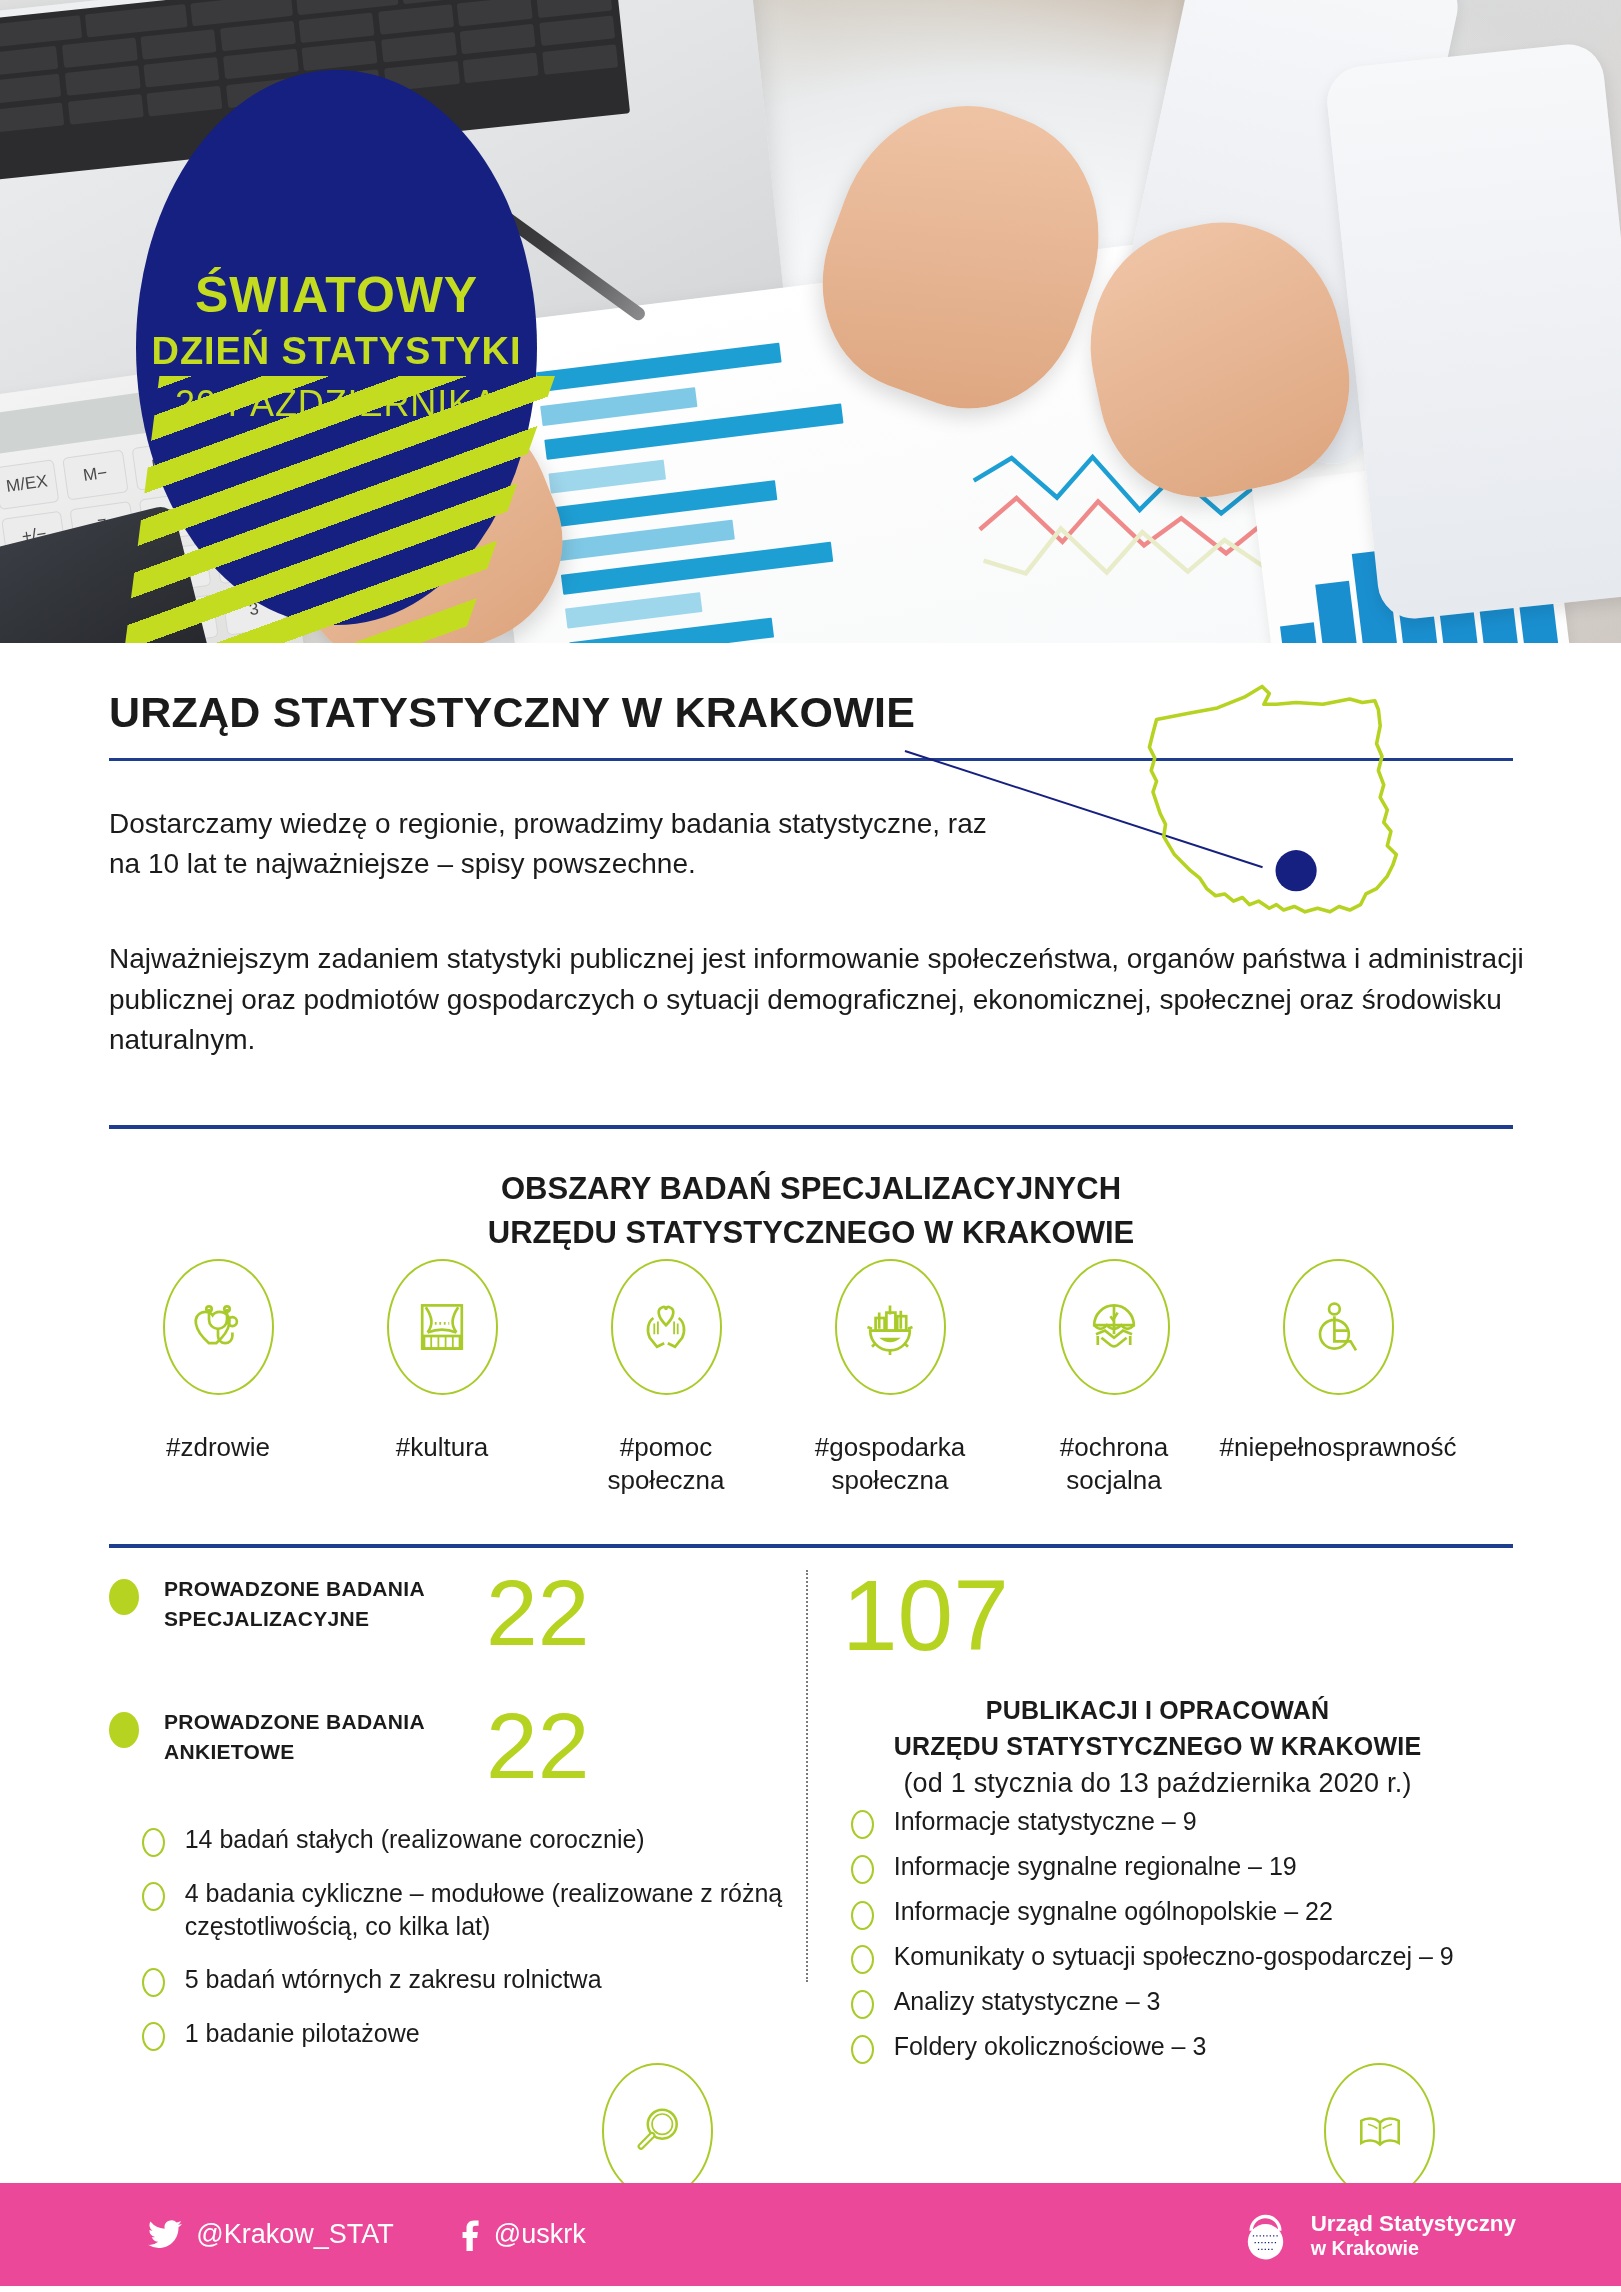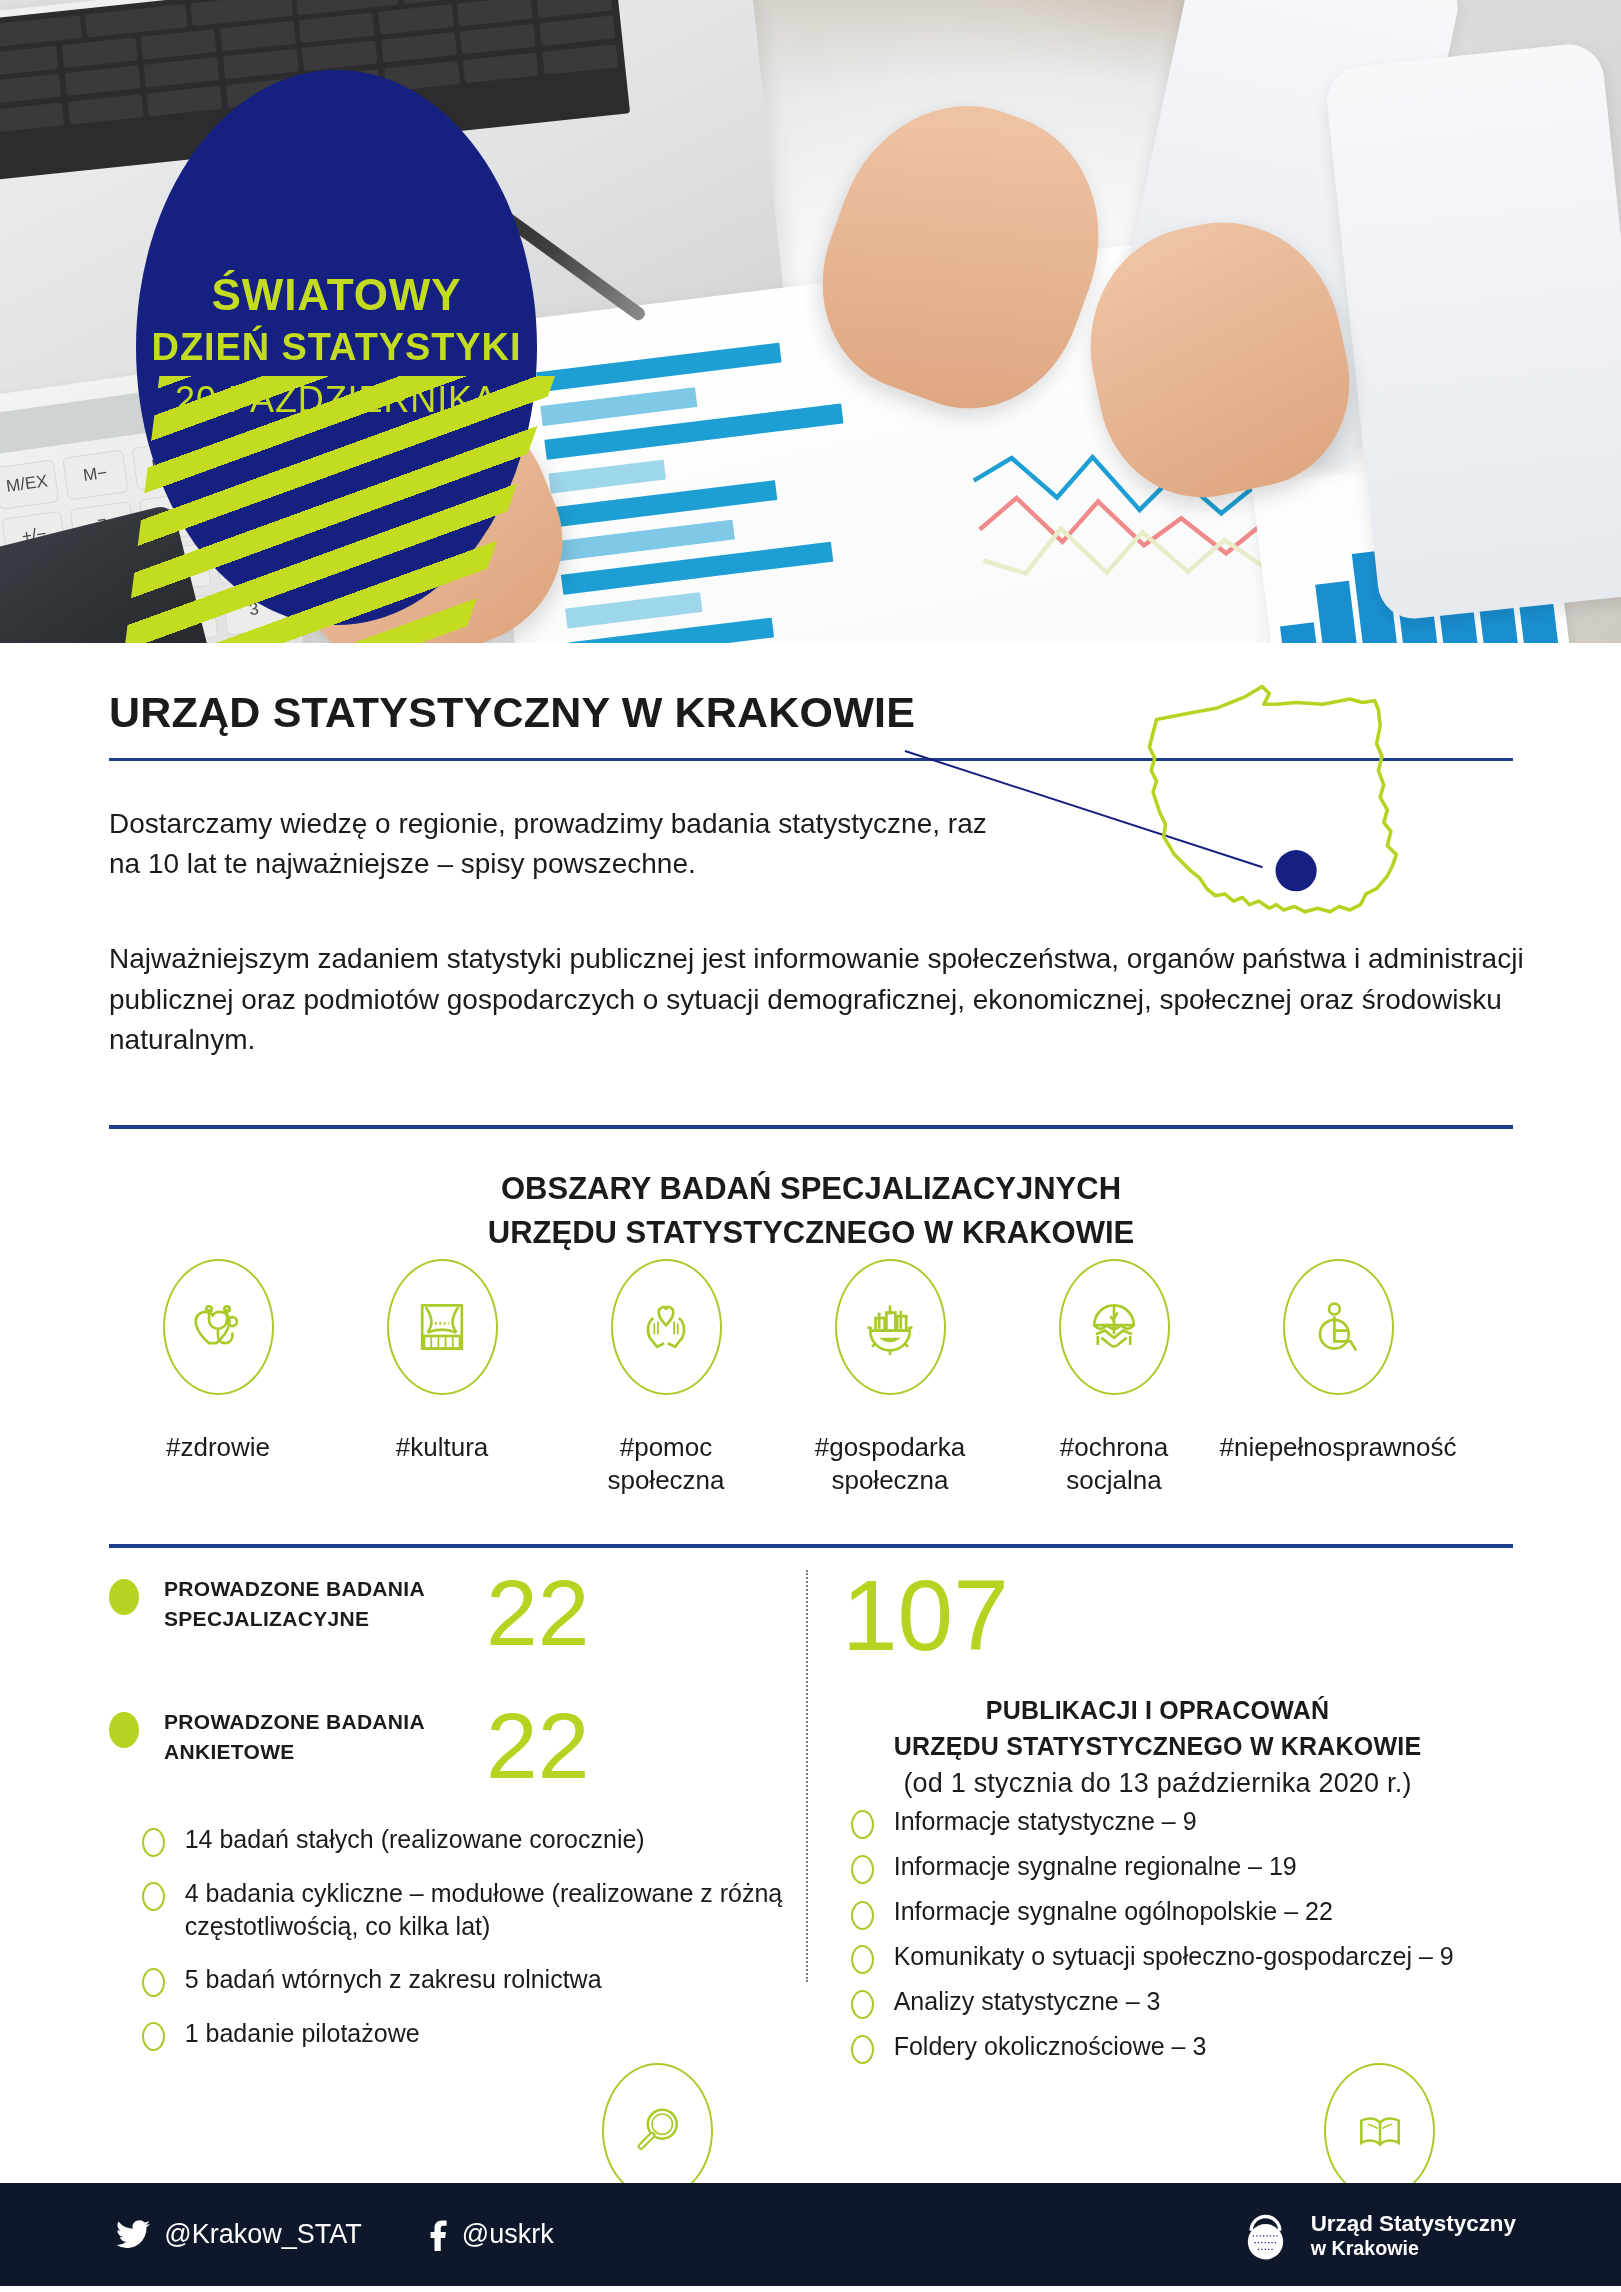--- a/index.html
+++ b/index.html
@@ -125,21 +125,21 @@
 
   
   .badge {
     position: absolute; left: 136px; top: 70px;
     width: 401px; height: 555px;
     background: #152080;
     border-radius: 50%;
     z-index: 6;
     display: flex; flex-direction: column; align-items: center; justify-content: center;
   }
-  .badge-l1 { color:#c3dc20; font-weight: 700; font-size: 44px; letter-spacing: 0.9px; line-height: 1.28; }
+  .badge-l1 { color:#c3dc20; font-weight: 700; font-size: 50px; letter-spacing: 0.9px; line-height: 1.28; }
   .badge-l2 { color:#c3dc20; font-weight: 700; font-size: 38px; letter-spacing: 0.9px; line-height: 1.28; }
   .badge-l3 { color:#c3dc20; font-weight: 400; font-size: 36px; letter-spacing: 0.9px; line-height: 1.55; }
 
   
   .stripes {
     position: absolute; left: 125px; top: 376px;
     width: 430px; height: 269px;
     z-index: 7;
     background: repeating-linear-gradient(
       160deg,
@@ -242,22 +242,22 @@
 
   .deco-oval {
     position: absolute; width: 111px; height: 136px;
     border: 2.7px solid #a9cb2a; border-radius: 50%;
     display: flex; align-items: center; justify-content: center;
   }
 
   
   .footer {
     position: absolute; left: 0; top: 2183px;
-    width: 1622px; height: 103px; background: #0f172a;
-    display: flex; align-items: center;
+    width: 1622px; height: 103px; background: #ec4899;
+    display: flex; align-items: center; padding-left: 32px;
   }
   .social { display: flex; align-items: center; margin-left: 116px; gap: 14.3px; }
   .social-txt { color: #ffffff; font-size: 27px; }
   .social-2 { margin-left: 66px; }
   .footer-logo {
     position: absolute; right: 106px; top: 50%; transform: translateY(-50%);
     display: flex; align-items: center; gap: 16px;
   }
   .logo-mark { width: 59px; height: 59px; }
   .logo-txt-1 { color: #fff; font-size: 22.4px; font-weight: 700; line-height: 1.12; }

